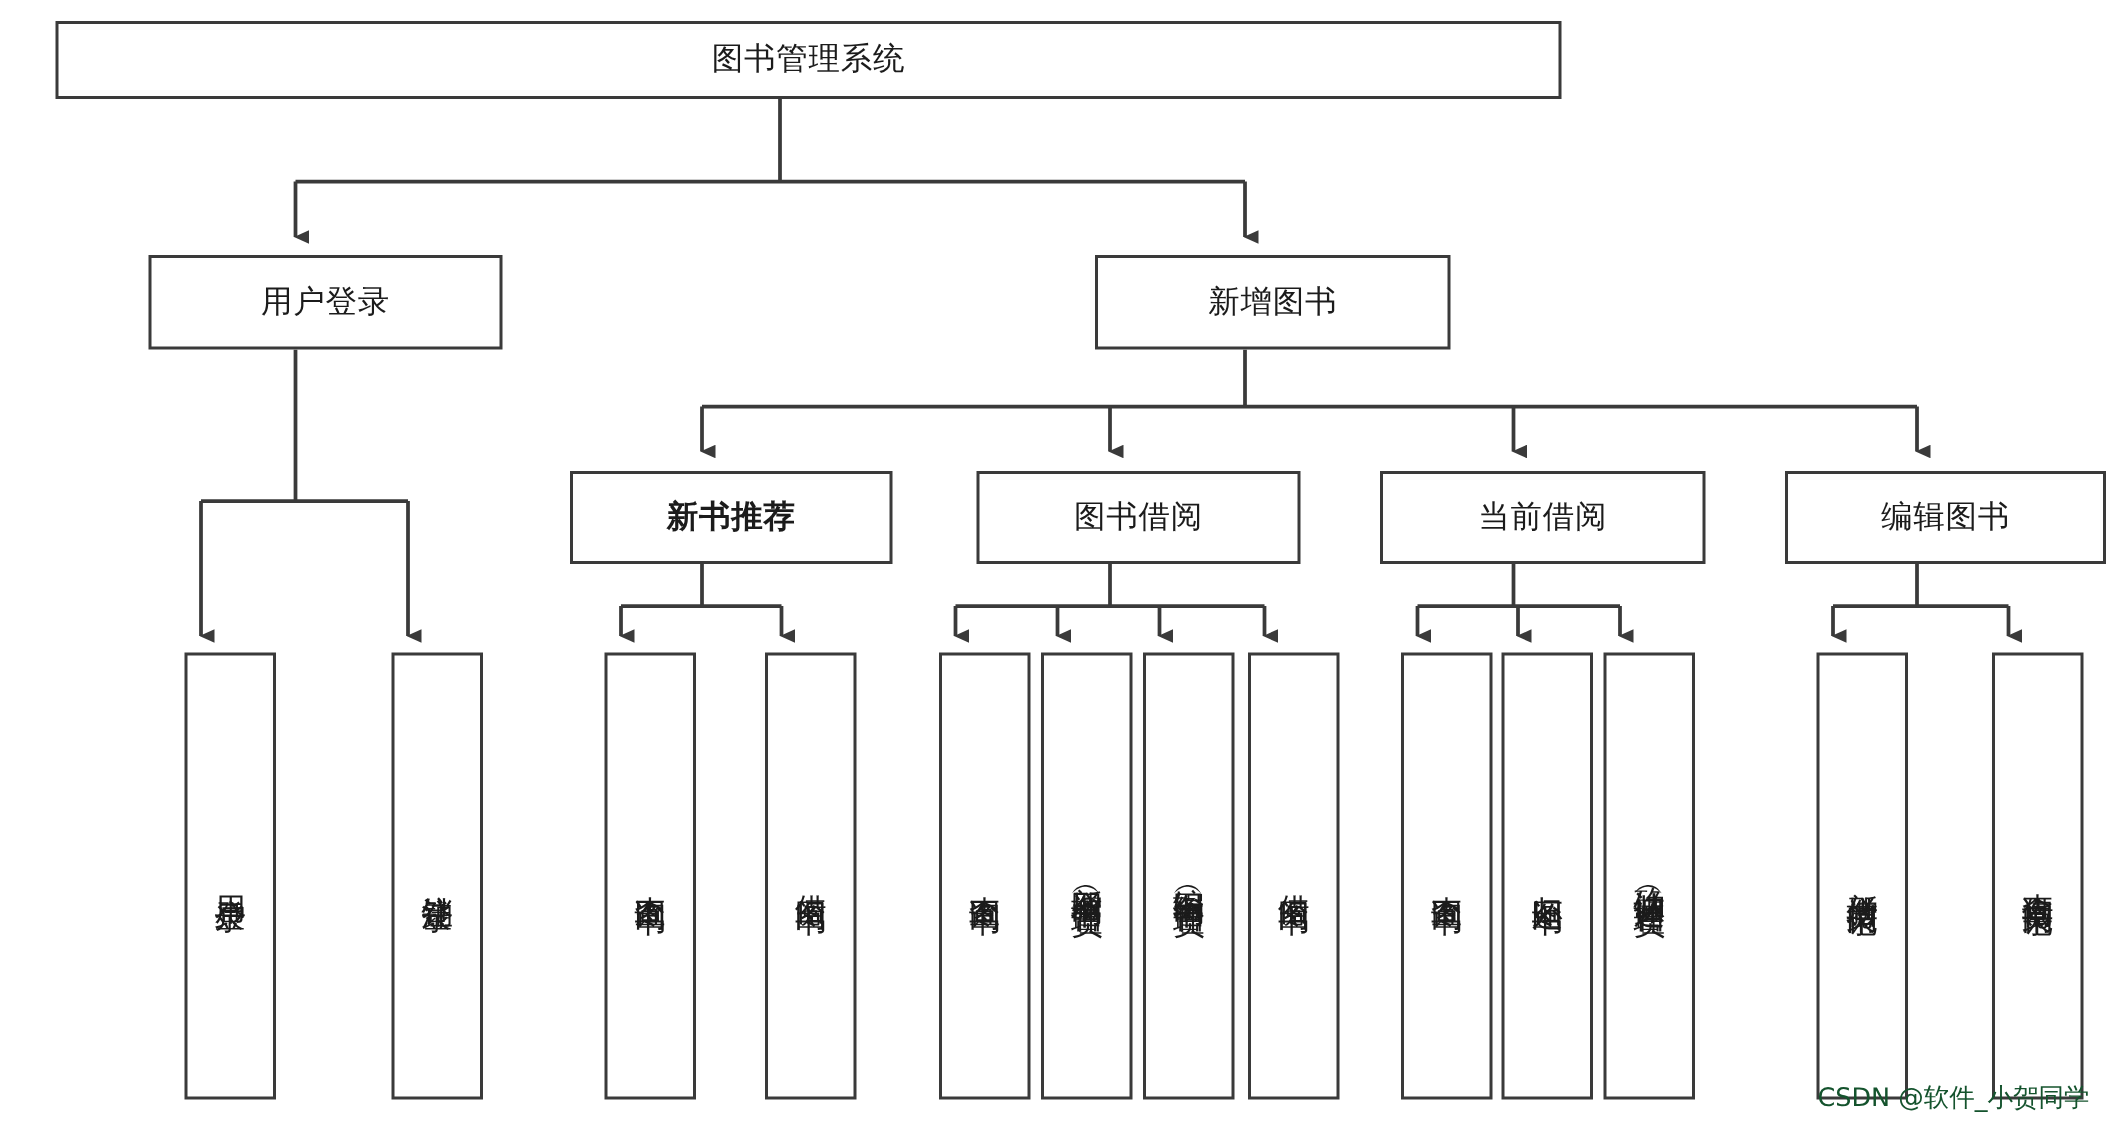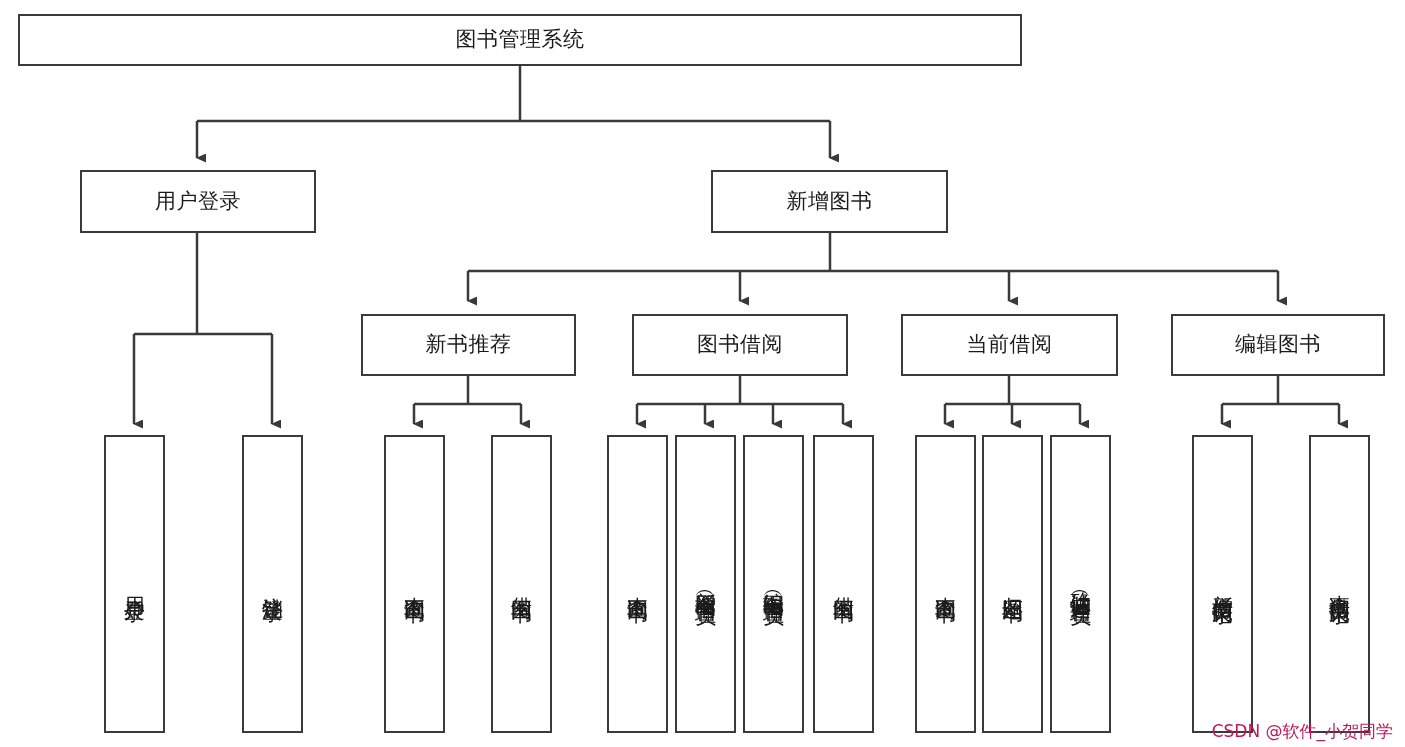--- a/index.html
+++ b/index.html
@@ -29,20 +29,21 @@
   }
   .node-box {
     position: absolute;
     box-sizing: border-box;
     border: 2px solid #3a3a3a;
     background: #ffffff;
     display: flex;
     align-items: center;
     justify-content: center;
     overflow: hidden;
+    margin-left: 19px;
   }
   .node-label-h {
     font-size: 21px;
     color: #1b1b1b;
     line-height: 1.2;
     letter-spacing: 0.5px;
     white-space: nowrap;
   }
   .node-box.vertical {
     align-items: center;
@@ -55,21 +56,21 @@
     text-orientation: upright;
     letter-spacing: 2px;
     line-height: 1.05;
     white-space: nowrap;
   }
   .watermark {
     position: absolute;
     right: 12px;
     bottom: 4px;
     font-size: 17px;
-    color: #be185d;
+    color: #14532d;
     white-space: nowrap;
     pointer-events: none;
   }
 </style>
 </head>
 <body>
 
 <div id="diagram-root">
 
   <svg class="diagram-canvas" viewBox="0 0 1405 747">
@@ -139,21 +140,21 @@
   </div>
 
   <div class="node-box" style="left:80px; top:170px; width:236px; height:63px;">
     <span class="node-label-h">用户登录</span>
   </div>
 
   <div class="node-box" style="left:711px; top:170px; width:237px; height:63px;">
     <span class="node-label-h">新增图书</span>
   </div>
 
-  <div class="node-box" style="left:361px; top:314px; width:215px; height:62px;">
+  <div class="node-box" style="left:361px; top:314px; width:215px; height:62px;font-weight:bold;">
     <span class="node-label-h">新书推荐</span>
   </div>
 
   <div class="node-box" style="left:632px; top:314px; width:216px; height:62px;">
     <span class="node-label-h">图书借阅</span>
   </div>
 
   <div class="node-box" style="left:901px; top:314px; width:217px; height:62px;">
     <span class="node-label-h">当前借阅</span>
   </div>

